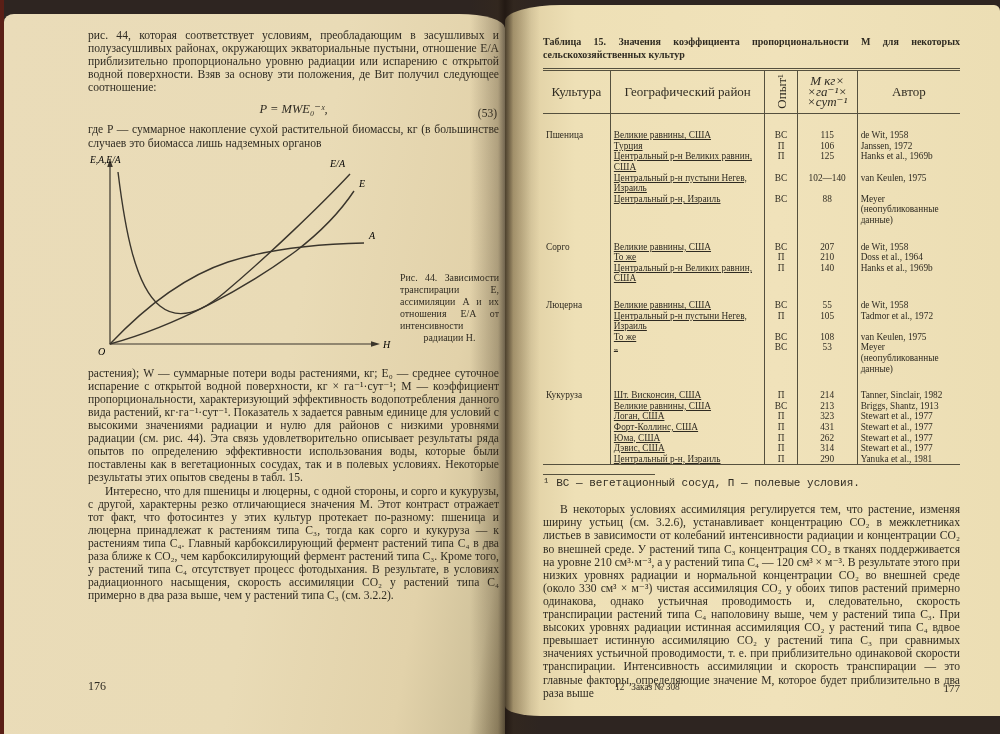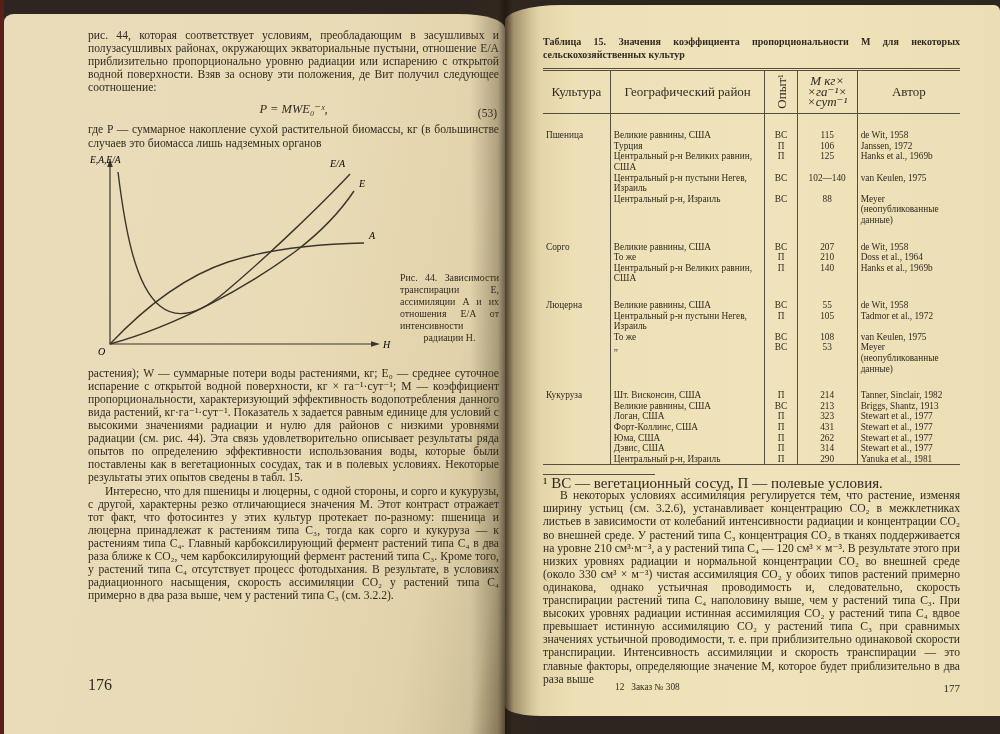--- a/index.html
+++ b/index.html
@@ -17,45 +17,45 @@
     background:linear-gradient(to right,rgba(60,45,25,0) 0%,rgba(60,45,25,.30) 40%,rgba(25,15,8,.55) 50%,rgba(60,45,25,.25) 62%,rgba(60,45,25,0) 100%);}
   
   .lcontent{position:absolute;left:84px;right:6px;top:15px;}
   .body-text{font-size:11.6px;line-height:13.1px;text-align:justify;}
   .indent{text-indent:17px;}
   .equation{position:relative;margin:7px 0 6px 0;text-align:center;font-style:italic;font-size:12.5px;}
   .eq-no{position:absolute;right:2px;top:6px;font-style:normal;font-size:11.5px;}
   .figure{display:flex;margin:4px 0 5px 0;}
   .fig-plot{flex:0 0 306px;}
   .fig-caption{flex:1;font-size:9.9px;line-height:12px;text-align:justify;text-align-last:center;margin:118px 0 0 6px;}
-  .pageno-left{position:absolute;left:84px;bottom:40px;font-size:16px;}
+  .pageno-left{position:absolute;left:84px;bottom:40px;font-size:12px;}
   svg text{font-family:"Liberation Serif","DejaVu Serif",serif;}
   
   .rcontent{position:absolute;left:38px;right:40px;top:30px;}
   .tbl-title{font-size:10px;font-weight:bold;line-height:13px;text-align:justify;margin-bottom:7px;}
   table.tbl{width:100%;border-collapse:collapse;table-layout:fixed;
     border-top:3px double #55503e;border-bottom:1px solid #55503e;
     font-size:9.3px;line-height:10.6px;}
   .tbl th{font-weight:normal;font-size:13px;border-bottom:1px solid #55503e;text-align:center;vertical-align:middle;padding:3px 2px;}
   .tbl td{vertical-align:top;padding:0 3px;}
   .c-culture{width:16%;}
   .c-region{width:38%;}
   .c-exp{width:7%;text-align:center;}
   .c-m{width:14%;text-align:center;}
   .c-author{width:25%;}
   td.c-culture{border-right:1px solid #55503e;padding-top:1px;}
-  td.c-region{border-right:1px solid #55503e;}
+  td.c-region{border-right:1px solid #55503e;text-decoration:underline;}
   td.c-exp{border-right:1px solid #55503e;}
   td.c-m{border-right:1px solid #55503e;}
   th.b-r{border-right:1px solid #55503e;}
   .th-m{white-space:pre-line;font-style:italic;}
   .vert{writing-mode:vertical-rl;transform:rotate(180deg);display:inline-block;line-height:1;}
   tr.grp-first td{padding-top:16px;}
   .footnote-rule{width:112px;border-top:1px solid #55503e;margin:9px 0 3px 0;}
-  .footnote{font-size:15px;line-height:11px;}
+  .footnote{font-size:11px;line-height:11px;margin-bottom:14px;font-family:Liberation Mono, monospace;}
   .rpara{font-size:11.6px;line-height:13.1px;text-align:justify;}
   .rfooter{position:absolute;left:38px;right:40px;bottom:22px;display:flex;justify-content:space-between;font-size:10px;}
   .print-note{margin-left:72px;white-space:pre;font-size:9.3px;}
   .pageno-right{font-size:11px;}
 </style>
 </head>
 <body>
 
 <div class="book">
   <div class="edge-strip"></div>

